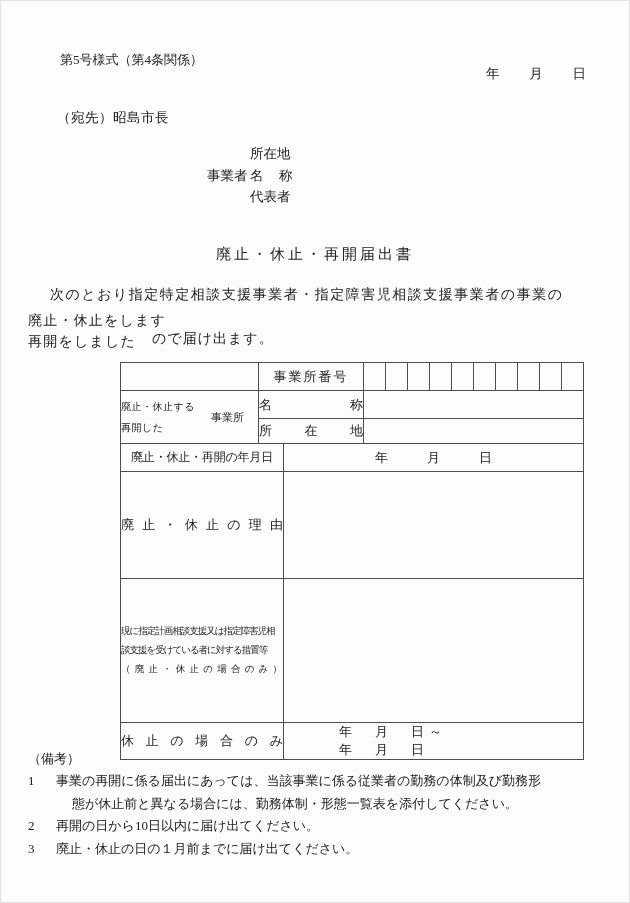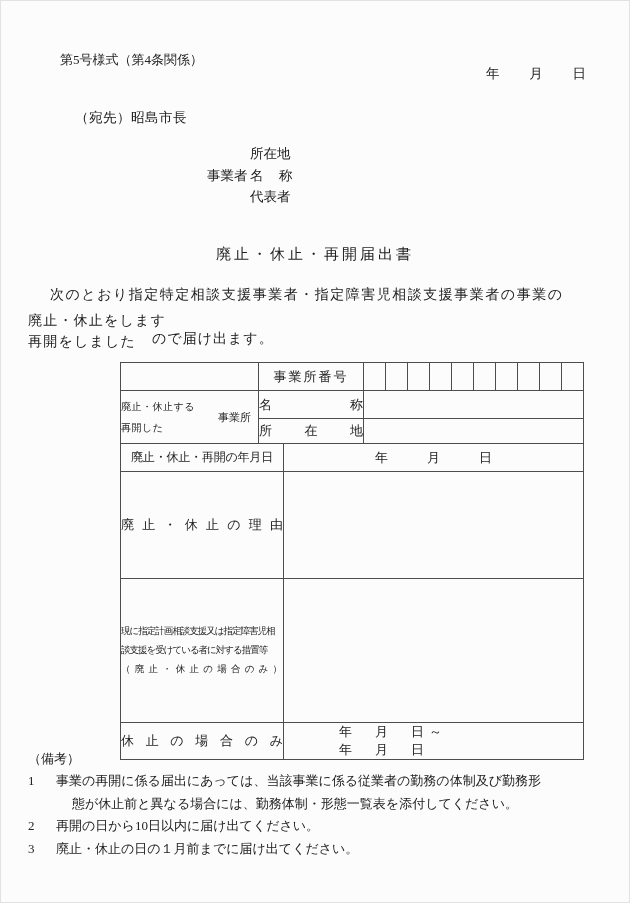--- a/index.html
+++ b/index.html
@@ -10,21 +10,21 @@
     color:#222;
   }
   .page{
     position:relative;width:630px;height:903px;overflow:hidden;
     box-shadow:inset 0 0 0 1px #e2e2e2;
   }
   .abs{position:absolute;line-height:1.3;white-space:nowrap;}
 
   .form-no{left:38px;top:52px;font-size:13px;margin-left:22px;}
   .date-line{left:486px;top:65px;width:100px;display:flex;justify-content:space-between;font-size:13.5px;}
-  .addressee{left:57px;top:109px;font-size:13.5px;letter-spacing:.5px;margin-left:18px;}
+  .addressee{left:57px;top:109px;font-size:13.5px;letter-spacing:.5px;}
 
   .app-address{left:250px;top:145px;font-size:13.5px;}
   .app-operator{left:207px;top:167px;font-size:13.5px;}
   .app-name{left:250px;top:167px;font-size:13.5px;letter-spacing:1px;}
   .app-rep{left:250px;top:188px;font-size:13.5px;}
 
   .doc-title{left:0;right:0;top:245px;margin:0;text-align:center;
     font-size:15px;font-weight:normal;letter-spacing:3px;}
 
   .intro-lead{left:50px;top:286px;font-size:14px;letter-spacing:1.5px;}
@@ -42,21 +42,21 @@
     padding:0;overflow:hidden;
   }
   td.blank{border:none;background:transparent;}
   tr.r1{height:28px;} tr.r2{height:28px;} tr.r3{height:25px;}
   tr.r4{height:28px;} tr.r5{height:107px;} tr.r6{height:144px;} tr.r7{height:25px;}
 
   td.jno{text-align:center;letter-spacing:2px;}
   td.spread{text-align:justify;text-align-last:justify;padding:0 10px;}
   td.namecell{padding:0 8px;}
   td.bigleft{padding-left:12px;}
-  .bigleft-flex{display:flex;align-items:center;gap:23px;}
+  .bigleft-flex{display:flex;align-items:center;gap:16px;}
   .stack{font-size:10px;line-height:21px;letter-spacing:.5px;}
   .jg{font-size:11px;}
   td.datelab{text-align:center;font-size:12px;letter-spacing:-.2px;}
   td.dateval{text-align:center;padding-left:45px;font-size:13px;}
   td.measure{padding:4px 6px;font-size:9.5px;letter-spacing:-1px;line-height:19px;white-space:nowrap;}
   .spread-line{text-align:justify;text-align-last:justify;padding-right:2px;}
   .susp-flex{display:flex;justify-content:space-between;padding:0 8px 0 55px;flex-direction:column;}
   .susp-flex span{letter-spacing:5px;}
 
   .notes{left:28px;top:748px;width:578px;font-size:13px;}

